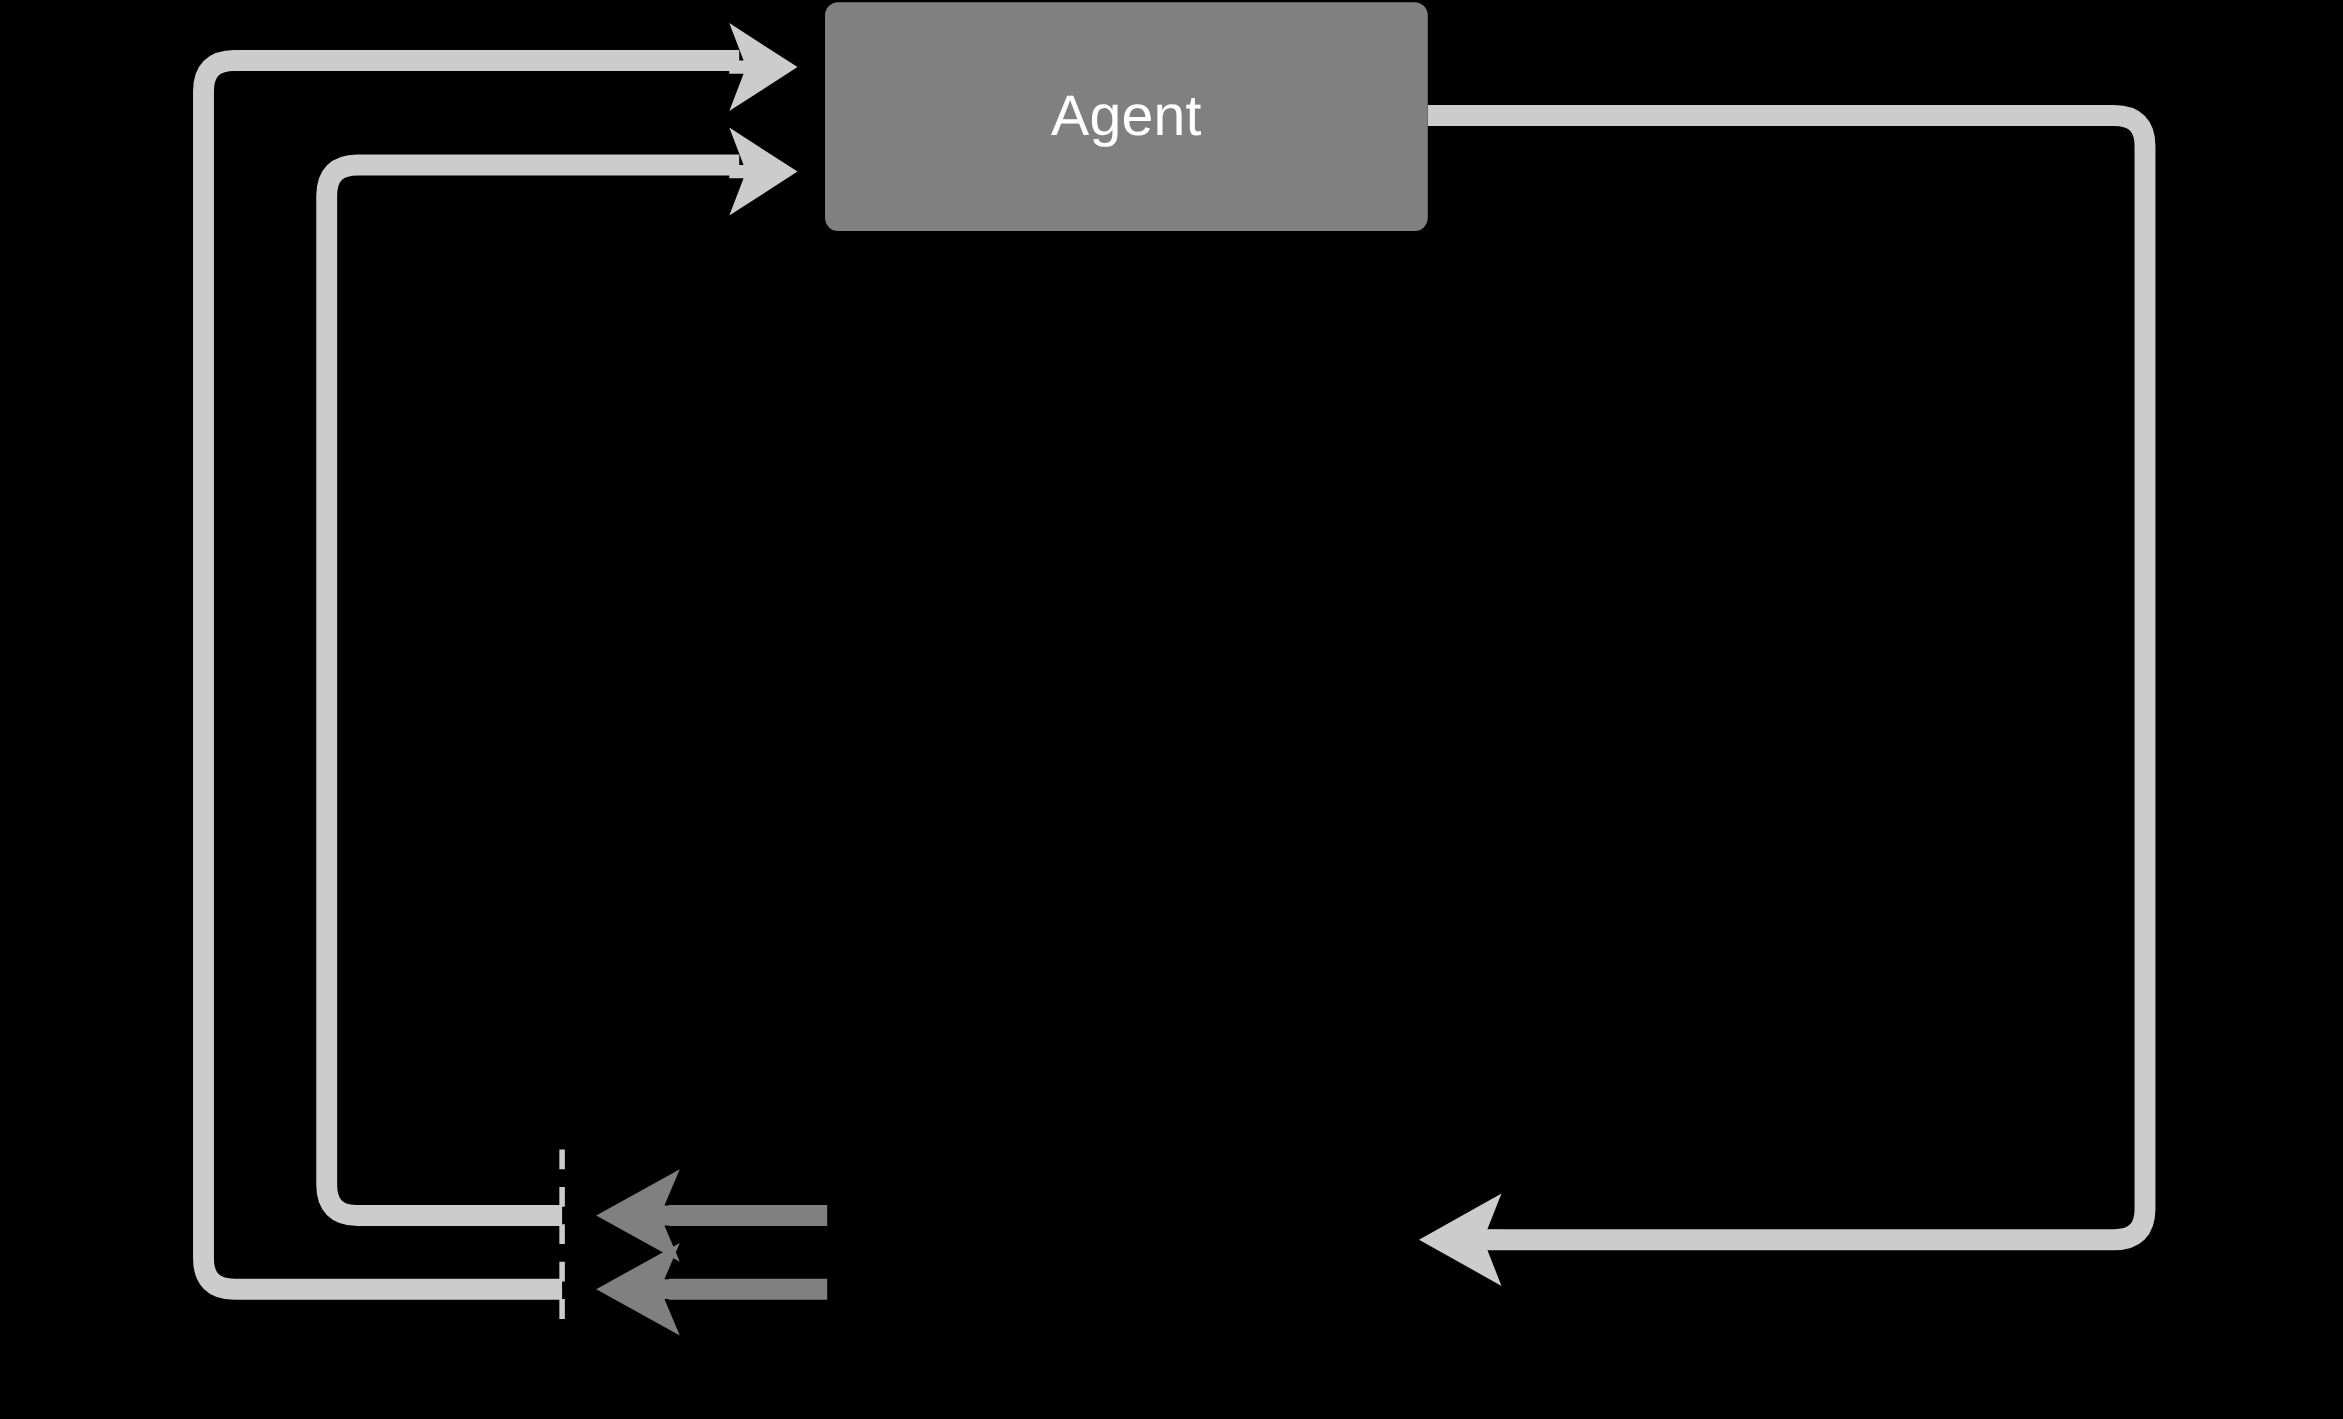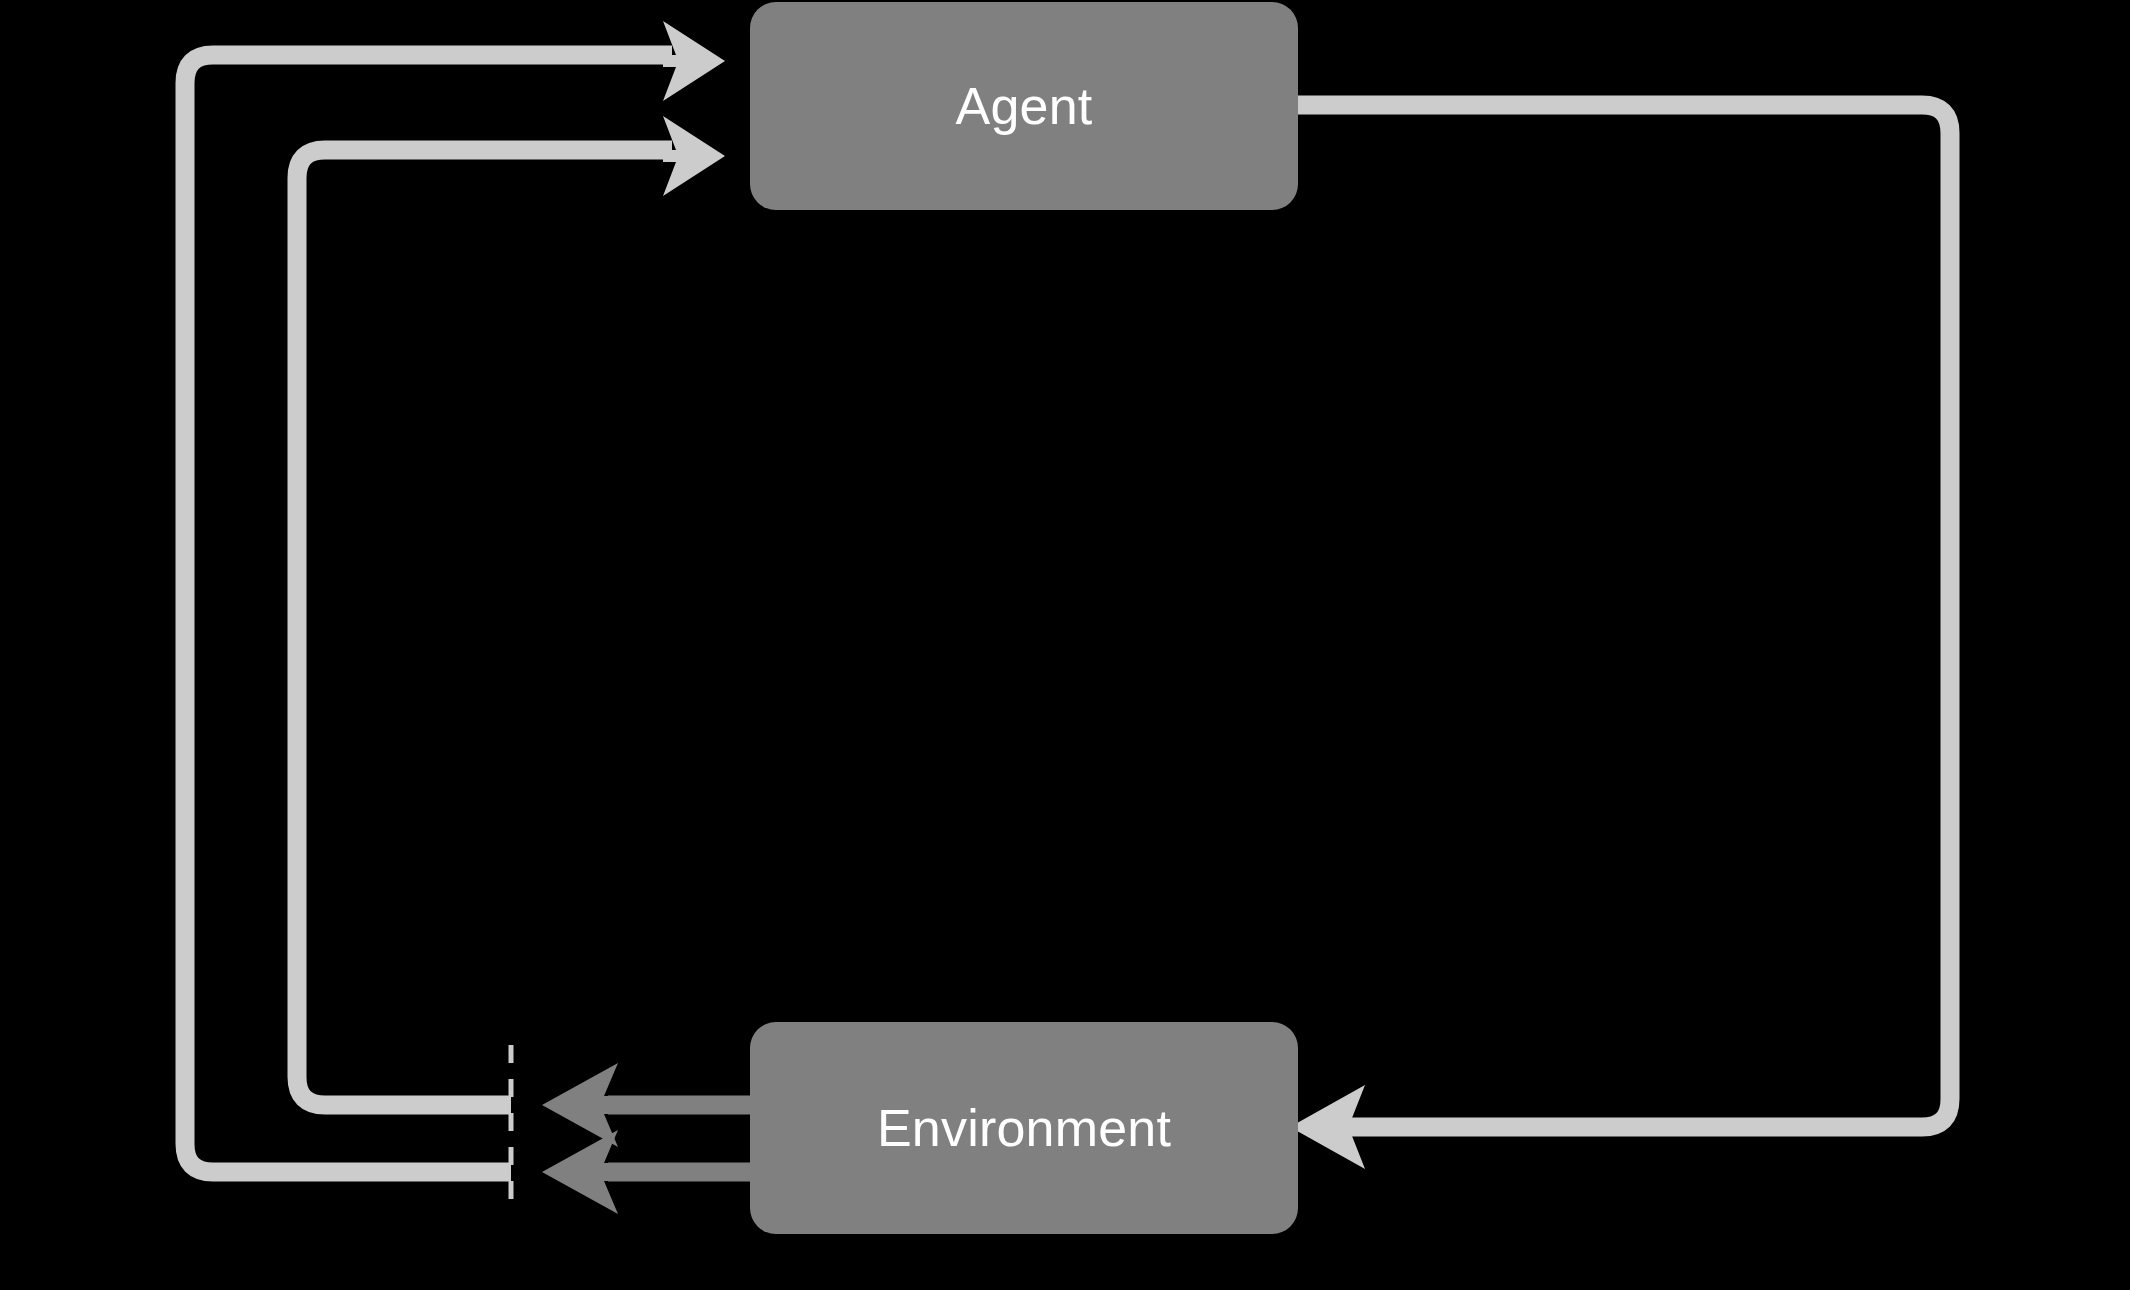--- a/index.html
+++ b/index.html
@@ -21,21 +21,21 @@
     top: 0;
     width: 2130px;
     height: 1290px;
     display: block;
   }
   .node-box {
     position: absolute;
     display: flex;
     align-items: center;
     justify-content: center;
-    border-radius: 26px;
+    border-radius: 12px;
     background: #808080;
     color: #ffffff;
     font-family: "Liberation Sans", sans-serif;
     font-size: 52px;
     font-weight: 400;
     letter-spacing: 0.2px;
     line-height: 1;
     white-space: nowrap;
     user-select: none;
   }
@@ -80,17 +80,14 @@
 
     <path d="M 1290 1127 L 1365 1085 L 1352 1118 L 1365 1118 L 1365 1136 L 1352 1136 L 1365 1169 Z" fill="#cccccc"></path>
 
     <line x1="511" y1="1045" x2="511" y2="1215" stroke="#cccccc" stroke-width="5" stroke-dasharray="18 16"></line>
   </svg>
 
   <div id="agent-node" class="node-box">
     <span class="node-label">Agent</span>
   </div>
 
-  <div id="environment-node" class="node-box">
-    <span class="node-label">Environment</span>
-  </div>
 
 </div>
 
 </body></html>

